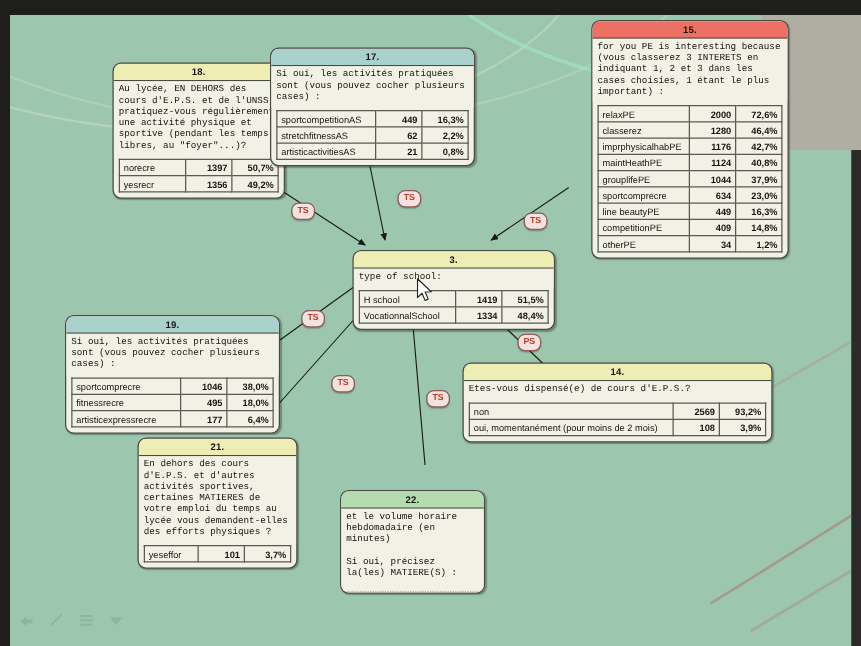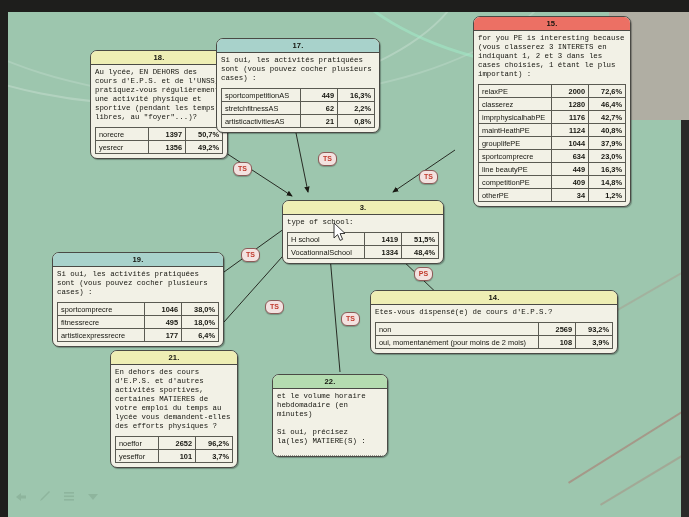--- a/index.html
+++ b/index.html
@@ -295,35 +295,30 @@
       </tr>
     </tbody>
       </table>
   </div>
 
   <div class="node" id="n21" style="left:110px;top:350px;width:126px;">
     <div class="hdr yellow">21.</div>
     <div class="qtext">En dehors des cours d'E.P.S. et d'autres activités sportives, certaines MATIERES de votre emploi du temps au lycée vous demandent-elles des efforts physiques ?</div>
     <table class="vals">
       <tbody>
-          <tr>
-        <td class="lbl">noeffor</td>
-        <td class="num">2652</td>
-        <td class="pct">96,2%</td>
-      </tr>
       <tr>
         <td class="lbl">yeseffor</td>
         <td class="num">101</td>
         <td class="pct">3,7%</td>
       </tr>
     </tbody>
       </table>
   </div>
 
-  <div class="node" id="n22" style="left:272px;top:374px;width:114px;">
+  <div class="node" id="n22" style="left:272px;top:392px;width:114px;">
     <div class="hdr green">22.</div>
     <div class="qtext" style="min-height:30px;">et le volume horaire hebdomadaire      (en minutes)</div>
     <div class="qtext sep" style="min-height:24px;">Si oui, précisez la(les) MATIERE(S) :</div>
   </div>
 
   <div class="badge" style="left:233px;top:162px;">TS</div>
   <div class="badge" style="left:318px;top:152px;">TS</div>
   <div class="badge" style="left:419px;top:170px;">TS</div>
   <div class="badge" style="left:241px;top:248px;">TS</div>
   <div class="badge" style="left:265px;top:300px;">TS</div>

